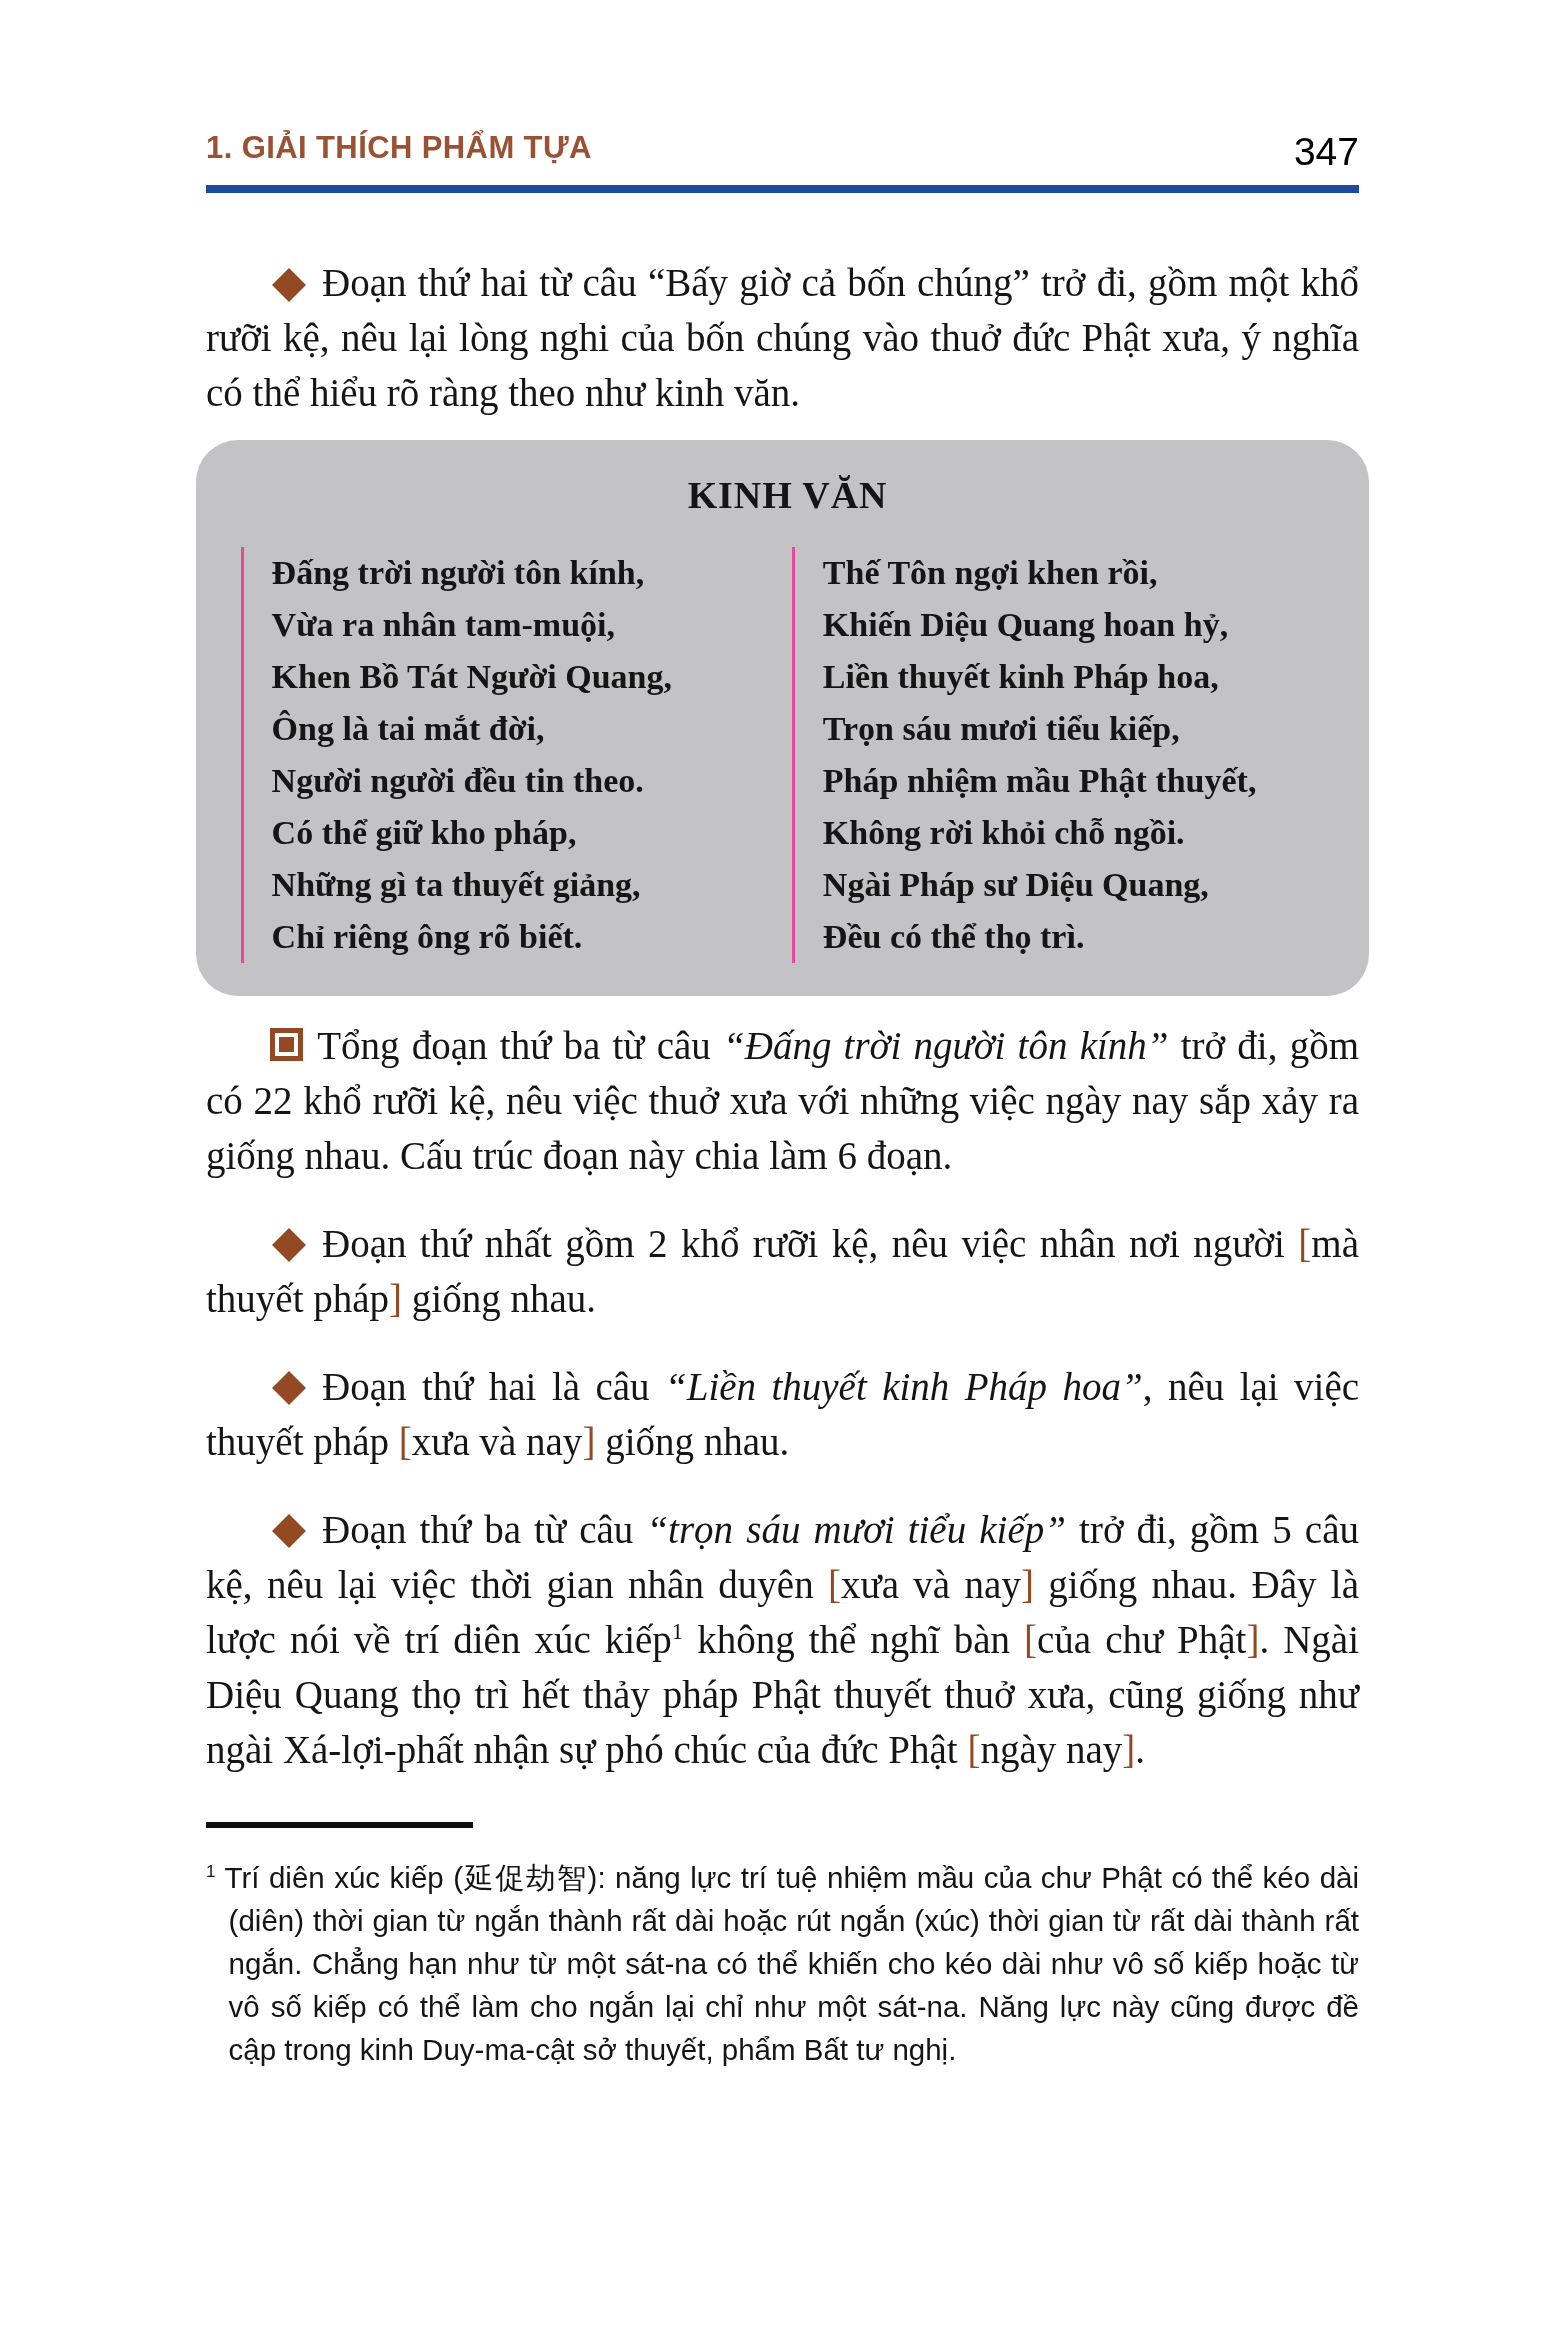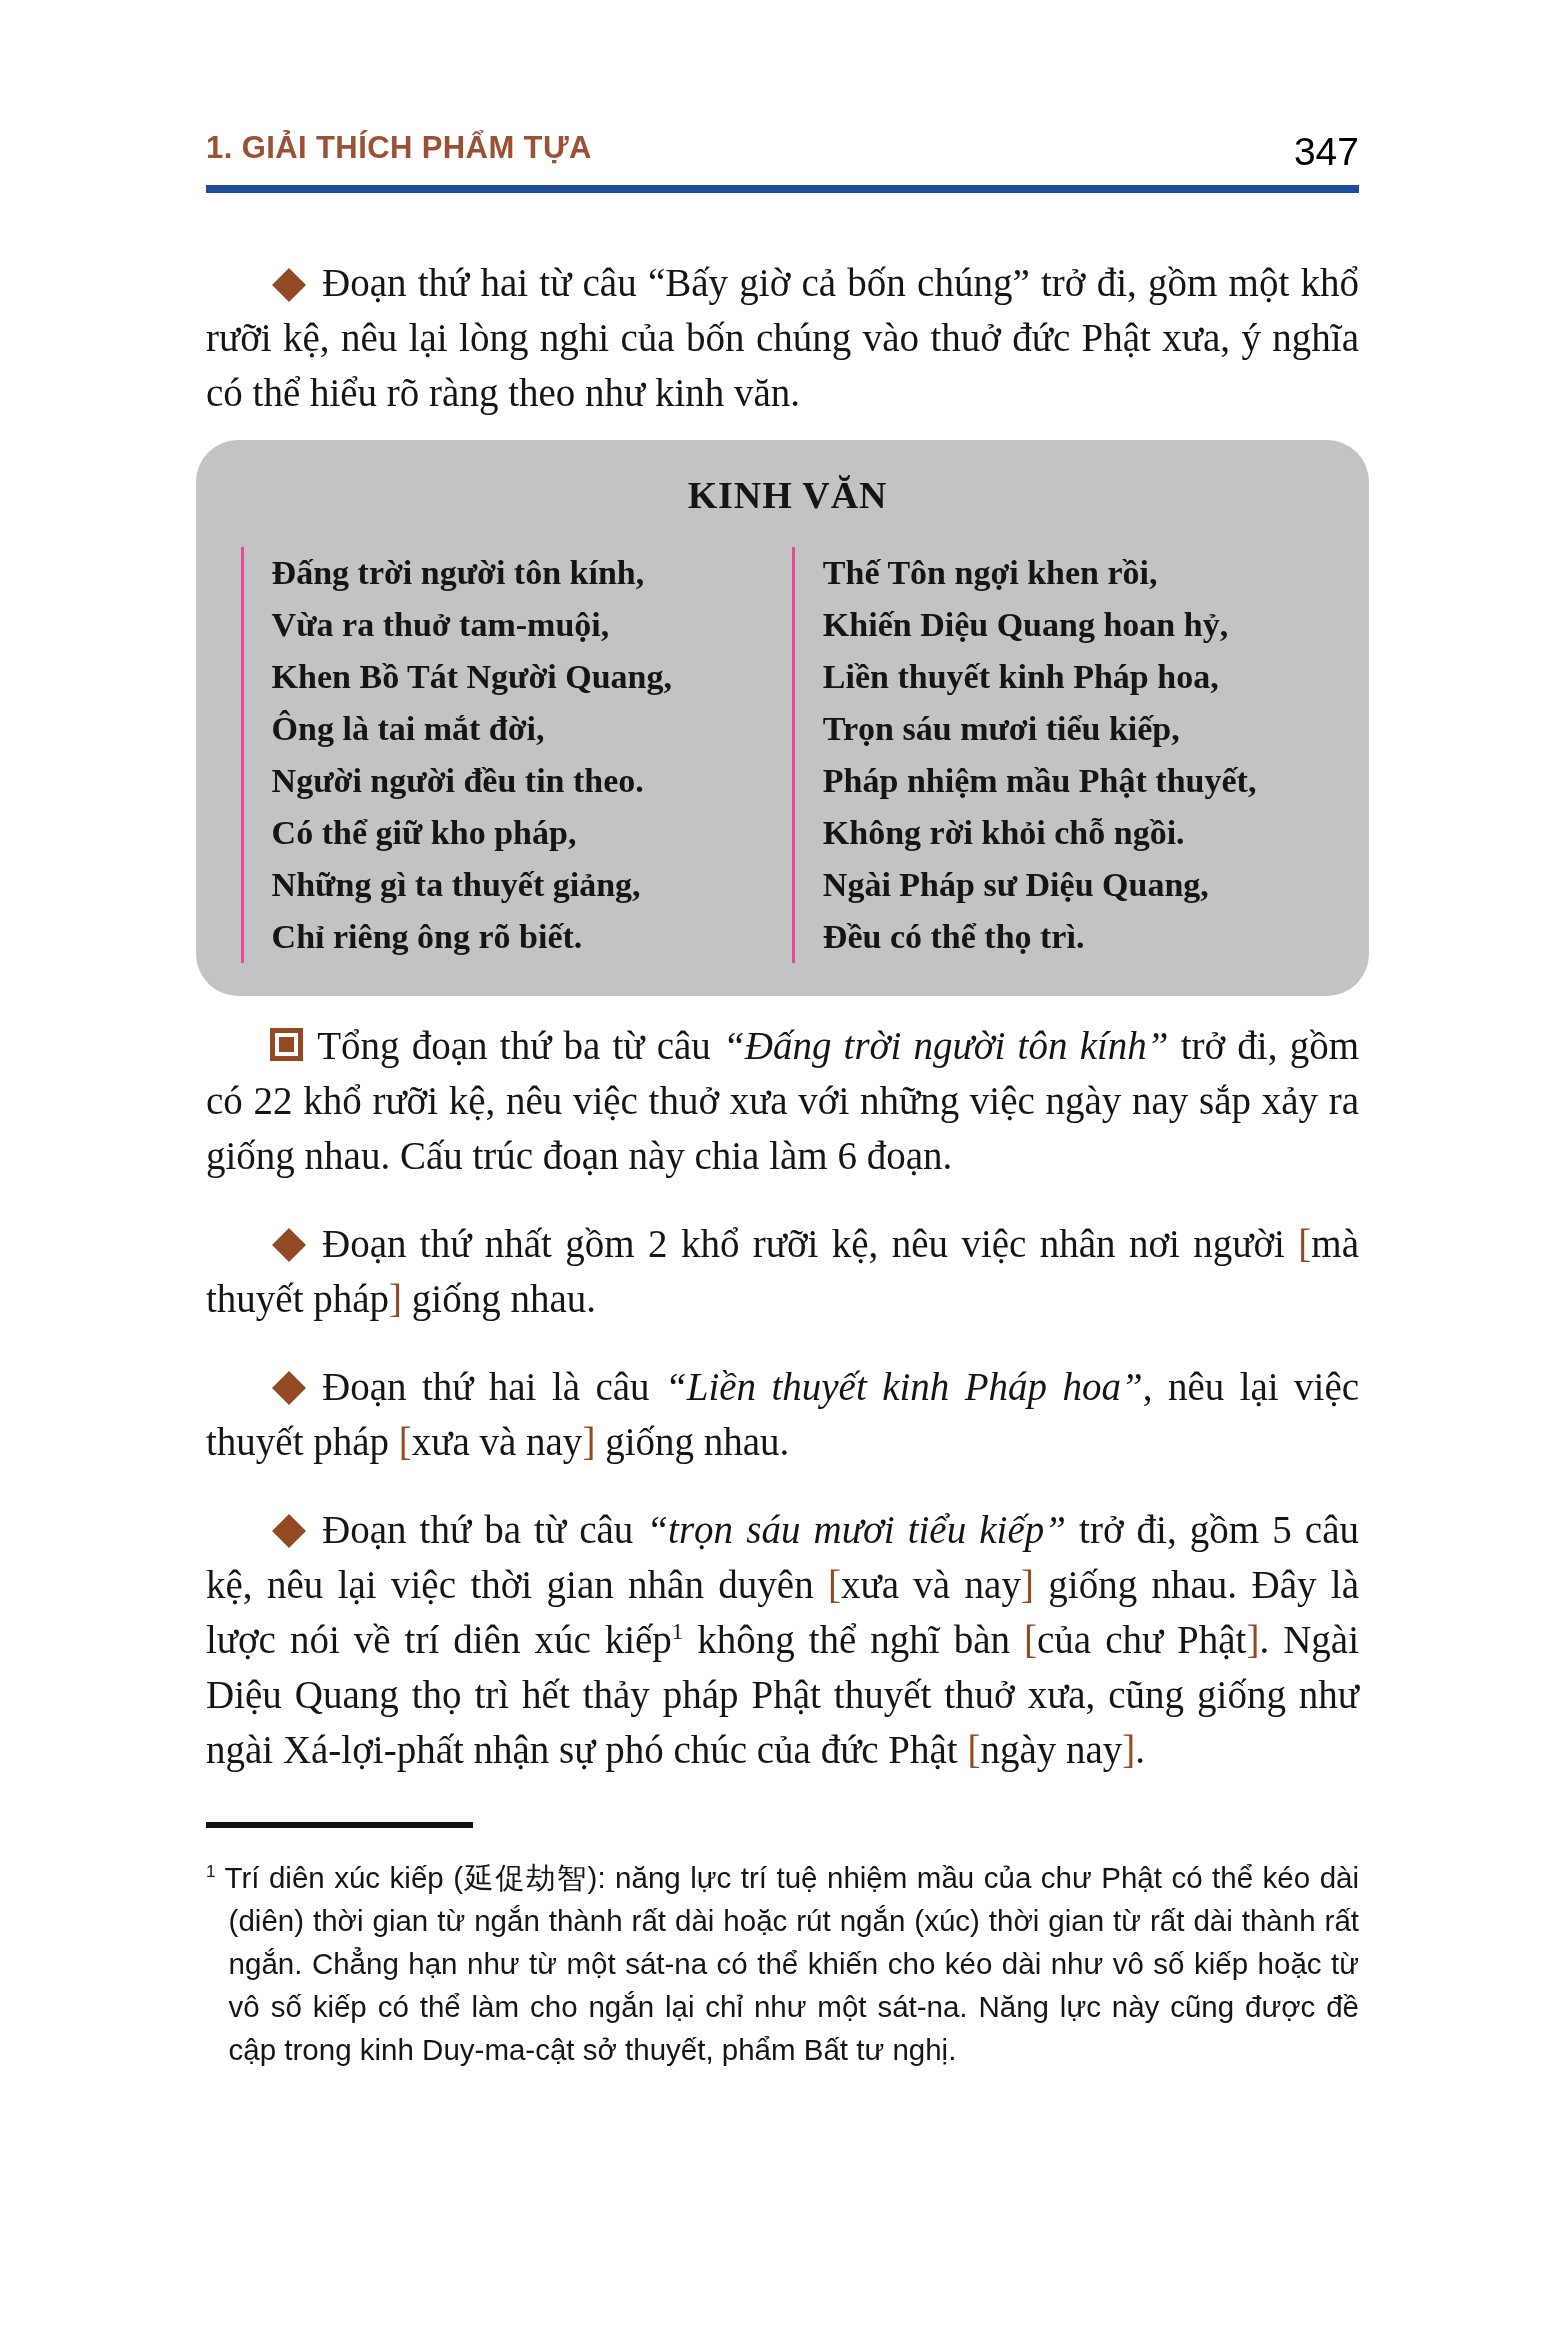--- a/index.html
+++ b/index.html
@@ -110,21 +110,21 @@
 
   <div class="body-block">
       <p class="para"><span class="bullet-diamond"></span><span>Đoạn thứ hai từ câu “Bấy giờ cả bốn chúng” trở đi, gồm một khổ rưỡi kệ, nêu lại lòng nghi của bốn chúng vào thuở đức Phật xưa, ý nghĩa có thể hiểu rõ ràng theo như kinh văn.</span></p>
     </div>
 
   <div class="kinhvan-box">
     <div class="kinhvan-title">KINH VĂN</div>
     <div class="verse-columns">
       <div class="verse-col">
           <div class="verse-line">Đấng trời người tôn kính,</div>
-          <div class="verse-line">Vừa ra thuở tam-muội,</div>
+          <div class="verse-line">Vừa ra nhân tam-muội,</div>
           <div class="verse-line">Khen Bồ Tát Người Quang,</div>
           <div class="verse-line">Ông là tai mắt đời,</div>
           <div class="verse-line">Người người đều tin theo.</div>
           <div class="verse-line">Có thể giữ kho pháp,</div>
           <div class="verse-line">Những gì ta thuyết giảng,</div>
           <div class="verse-line">Chỉ riêng ông rõ biết.</div>
         </div>
       <div class="verse-col verse-col-right">
           <div class="verse-line">Thế Tôn ngợi khen rồi,</div>
           <div class="verse-line">Khiến Diệu Quang hoan hỷ,</div>

